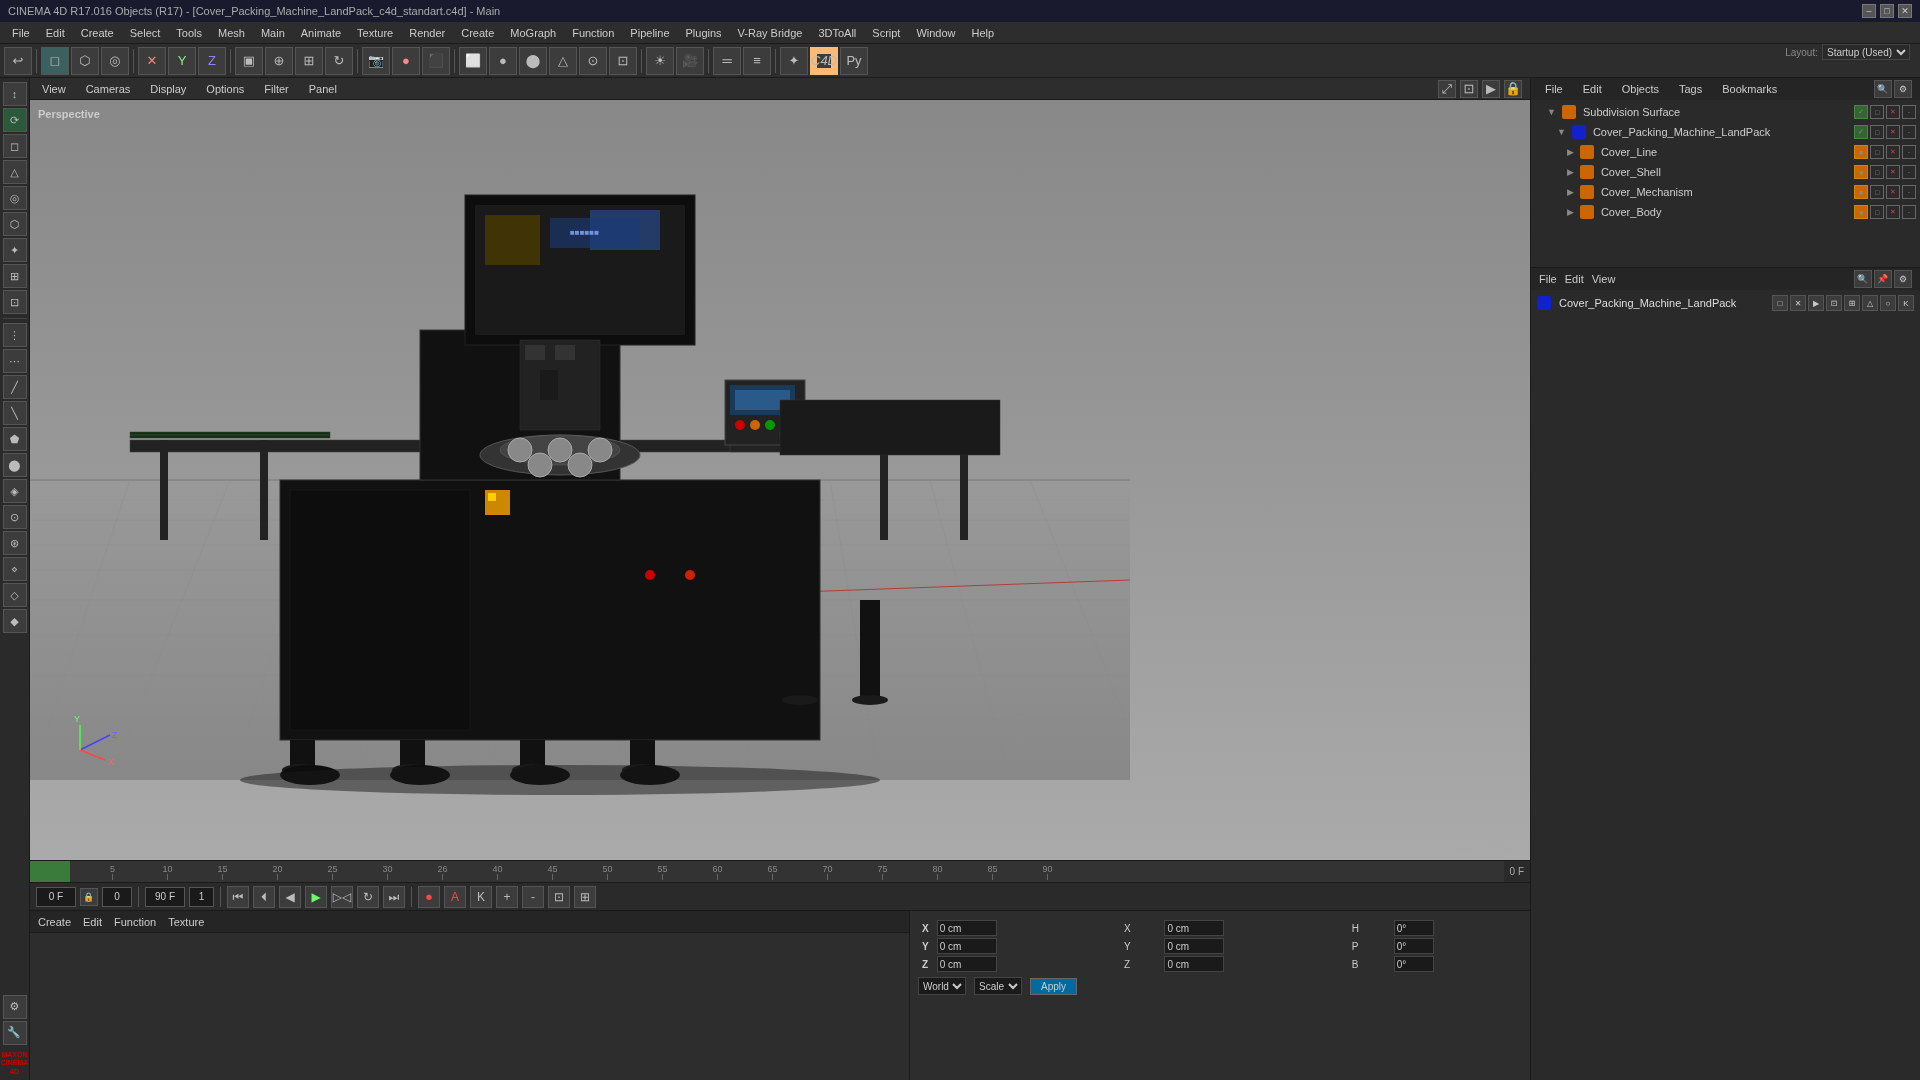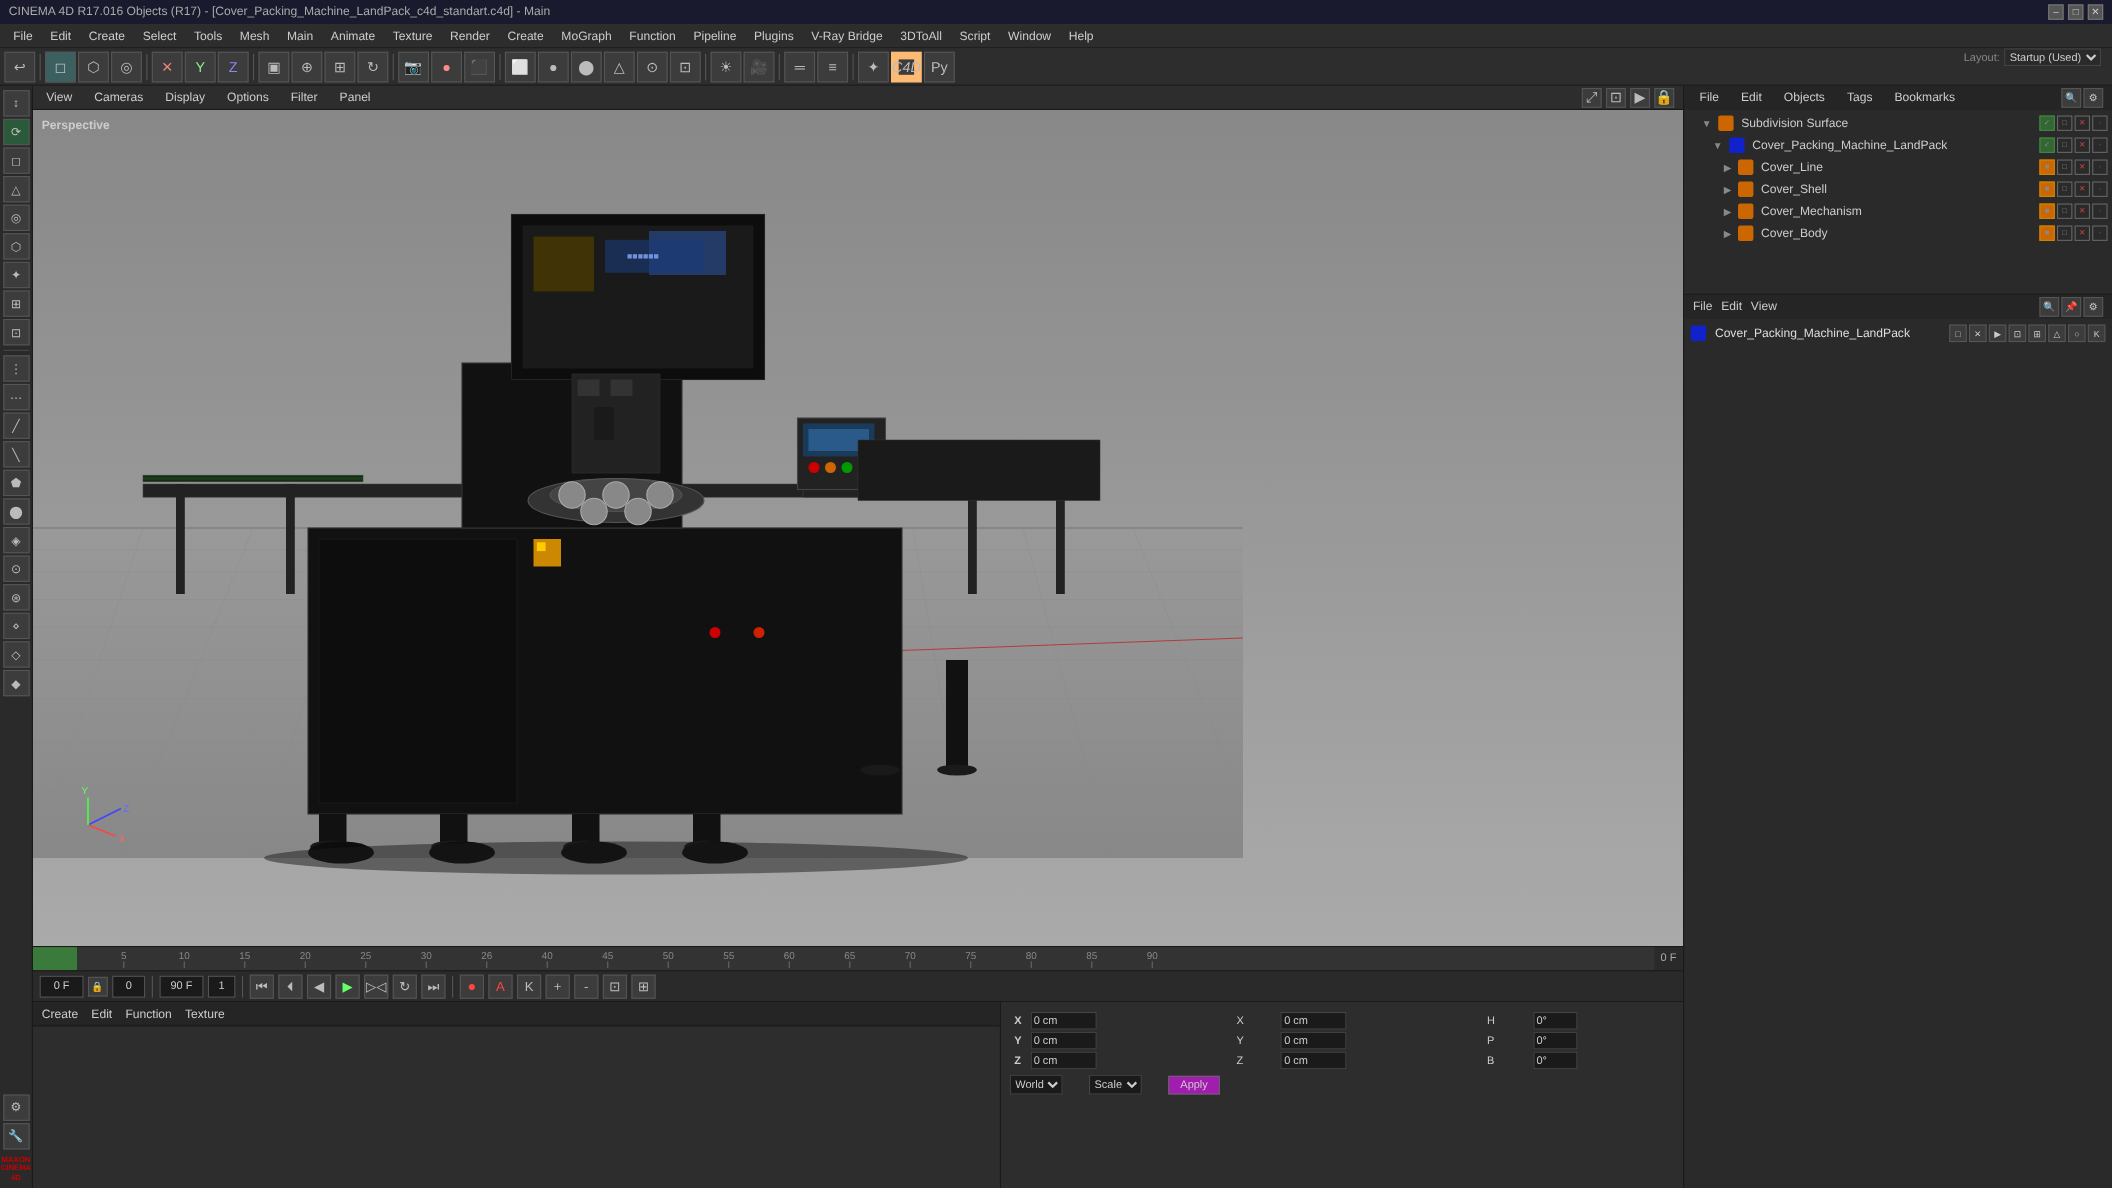--- a/index.html
+++ b/index.html
@@ -303,33 +303,33 @@
       width: 12px;
     }
     .coord-label.y { color: #66ff66; }
     .coord-label.z { color: #6666ff; }
     .coord-secondary {
       color: #888;
     }
     #apply-row {
       display: flex;
       align-items: center;
-      gap: 24px;
+      gap: 8px;
       margin-top: 4px;
     }
     .coord-select {
       height: 18px;
       background: #1a1a1a;
       border: 1px solid #444;
       color: #ccc;
       font-size: 10px;
     }
     .apply-btn {
       padding: 2px 10px;
-      background: #a21caf;
+      background: #0369a1;
       border: 1px solid #666;
       color: #ccc;
       cursor: pointer;
       font-size: 10px;
     }
 
     
     #right-panel {
       width: 390px;
       background: #2a2a2a;

